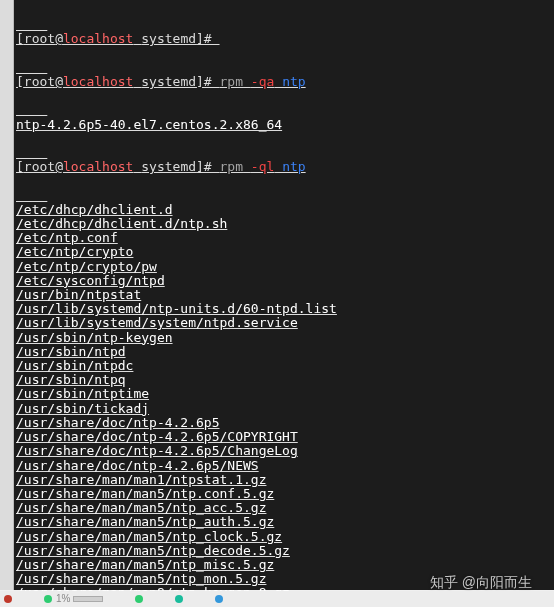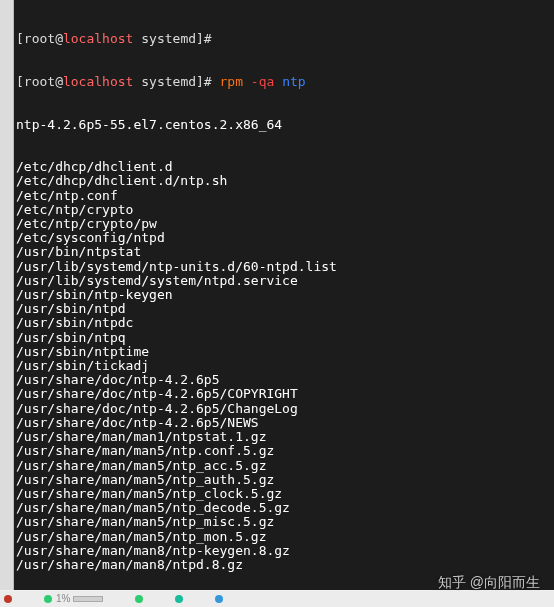--- a/index.html
+++ b/index.html
@@ -22,32 +22,33 @@
       width: 14px;
       background: #dcdcdc;
       border-right: 1px solid #bbb;
     }
     .terminal {
       flex: 1;
       background: #1c1c1c;
       color: #dcdcdc;
       padding: 4px 2px 2px 2px;
       white-space: pre;
+      text-decoration: underline;
     }
     .line { display: block; }
     .user { color: #dcdcdc; }
     .host { color: #ff6666; }
     .path { color: #dcdcdc; }
-    .cmd { color: #f97316; }
+    .cmd { color: #a3a3a3; }
     .flag { color: #ef4444; }
     .arg { color: #3b82f6; }
     .output { color: #ffffff; }
     .watermark {
       position: absolute;
-      right: 14px;
+      right: 22px;
       bottom: 18px;
       color: #c7c7c7;
       font-family: sans-serif;
       font-size: 14px;
       text-shadow: 0 0 3px rgba(0,0,0,0.7);
     }
     .taskbar {
       position: absolute;
       left: 0; bottom: 0;
       width: 554px;
@@ -80,21 +81,22 @@
     }
   </style>
 </head>
 <body>
 
 <div class="terminal-wrap">
   <div class="scroll-gutter"></div>
   <div class="terminal">
     <span class="line"><span class="user">[</span><span class="user">root</span><span class="user">@</span><span class="host">localhost</span><span class="user"> </span><span class="path">systemd</span><span class="user">]# </span></span>
     <span class="line"><span class="user">[</span><span class="user">root</span><span class="user">@</span><span class="host">localhost</span><span class="user"> </span><span class="path">systemd</span><span class="user">]# </span><span class="cmd">rpm</span> <span class="flag">-qa</span><span class="arg"> ntp</span></span>
-    <span class="line output">ntp-4.2.6p5-55.el7.centos.2.x86_64</span>
+    <span class="line output">ntp-4.2.6p5-40.el7.centos.2.x86_64</span>
+    <span class="line"><span class="user">[</span><span class="user">root</span><span class="user">@</span><span class="host">localhost</span><span class="user"> </span><span class="path">systemd</span><span class="user">]# </span><span class="cmd">rpm</span> <span class="flag">-ql</span><span class="arg"> ntp</span></span>
     <div id="file-list"><span class="line output">/etc/dhcp/dhclient.d</span><span class="line output">/etc/dhcp/dhclient.d/ntp.sh</span><span class="line output">/etc/ntp.conf</span><span class="line output">/etc/ntp/crypto</span><span class="line output">/etc/ntp/crypto/pw</span><span class="line output">/etc/sysconfig/ntpd</span><span class="line output">/usr/bin/ntpstat</span><span class="line output">/usr/lib/systemd/ntp-units.d/60-ntpd.list</span><span class="line output">/usr/lib/systemd/system/ntpd.service</span><span class="line output">/usr/sbin/ntp-keygen</span><span class="line output">/usr/sbin/ntpd</span><span class="line output">/usr/sbin/ntpdc</span><span class="line output">/usr/sbin/ntpq</span><span class="line output">/usr/sbin/ntptime</span><span class="line output">/usr/sbin/tickadj</span><span class="line output">/usr/share/doc/ntp-4.2.6p5</span><span class="line output">/usr/share/doc/ntp-4.2.6p5/COPYRIGHT</span><span class="line output">/usr/share/doc/ntp-4.2.6p5/ChangeLog</span><span class="line output">/usr/share/doc/ntp-4.2.6p5/NEWS</span><span class="line output">/usr/share/man/man1/ntpstat.1.gz</span><span class="line output">/usr/share/man/man5/ntp.conf.5.gz</span><span class="line output">/usr/share/man/man5/ntp_acc.5.gz</span><span class="line output">/usr/share/man/man5/ntp_auth.5.gz</span><span class="line output">/usr/share/man/man5/ntp_clock.5.gz</span><span class="line output">/usr/share/man/man5/ntp_decode.5.gz</span><span class="line output">/usr/share/man/man5/ntp_misc.5.gz</span><span class="line output">/usr/share/man/man5/ntp_mon.5.gz</span><span class="line output">/usr/share/man/man8/ntp-keygen.8.gz</span><span class="line output">/usr/share/man/man8/ntpd.8.gz</span></div>
     
   </div>
 </div>
 
 <div class="watermark">知乎 @向阳而生</div>
 
 <div class="taskbar">
   <span class="tb-item">
       <span class="dot dot-red"></span>

